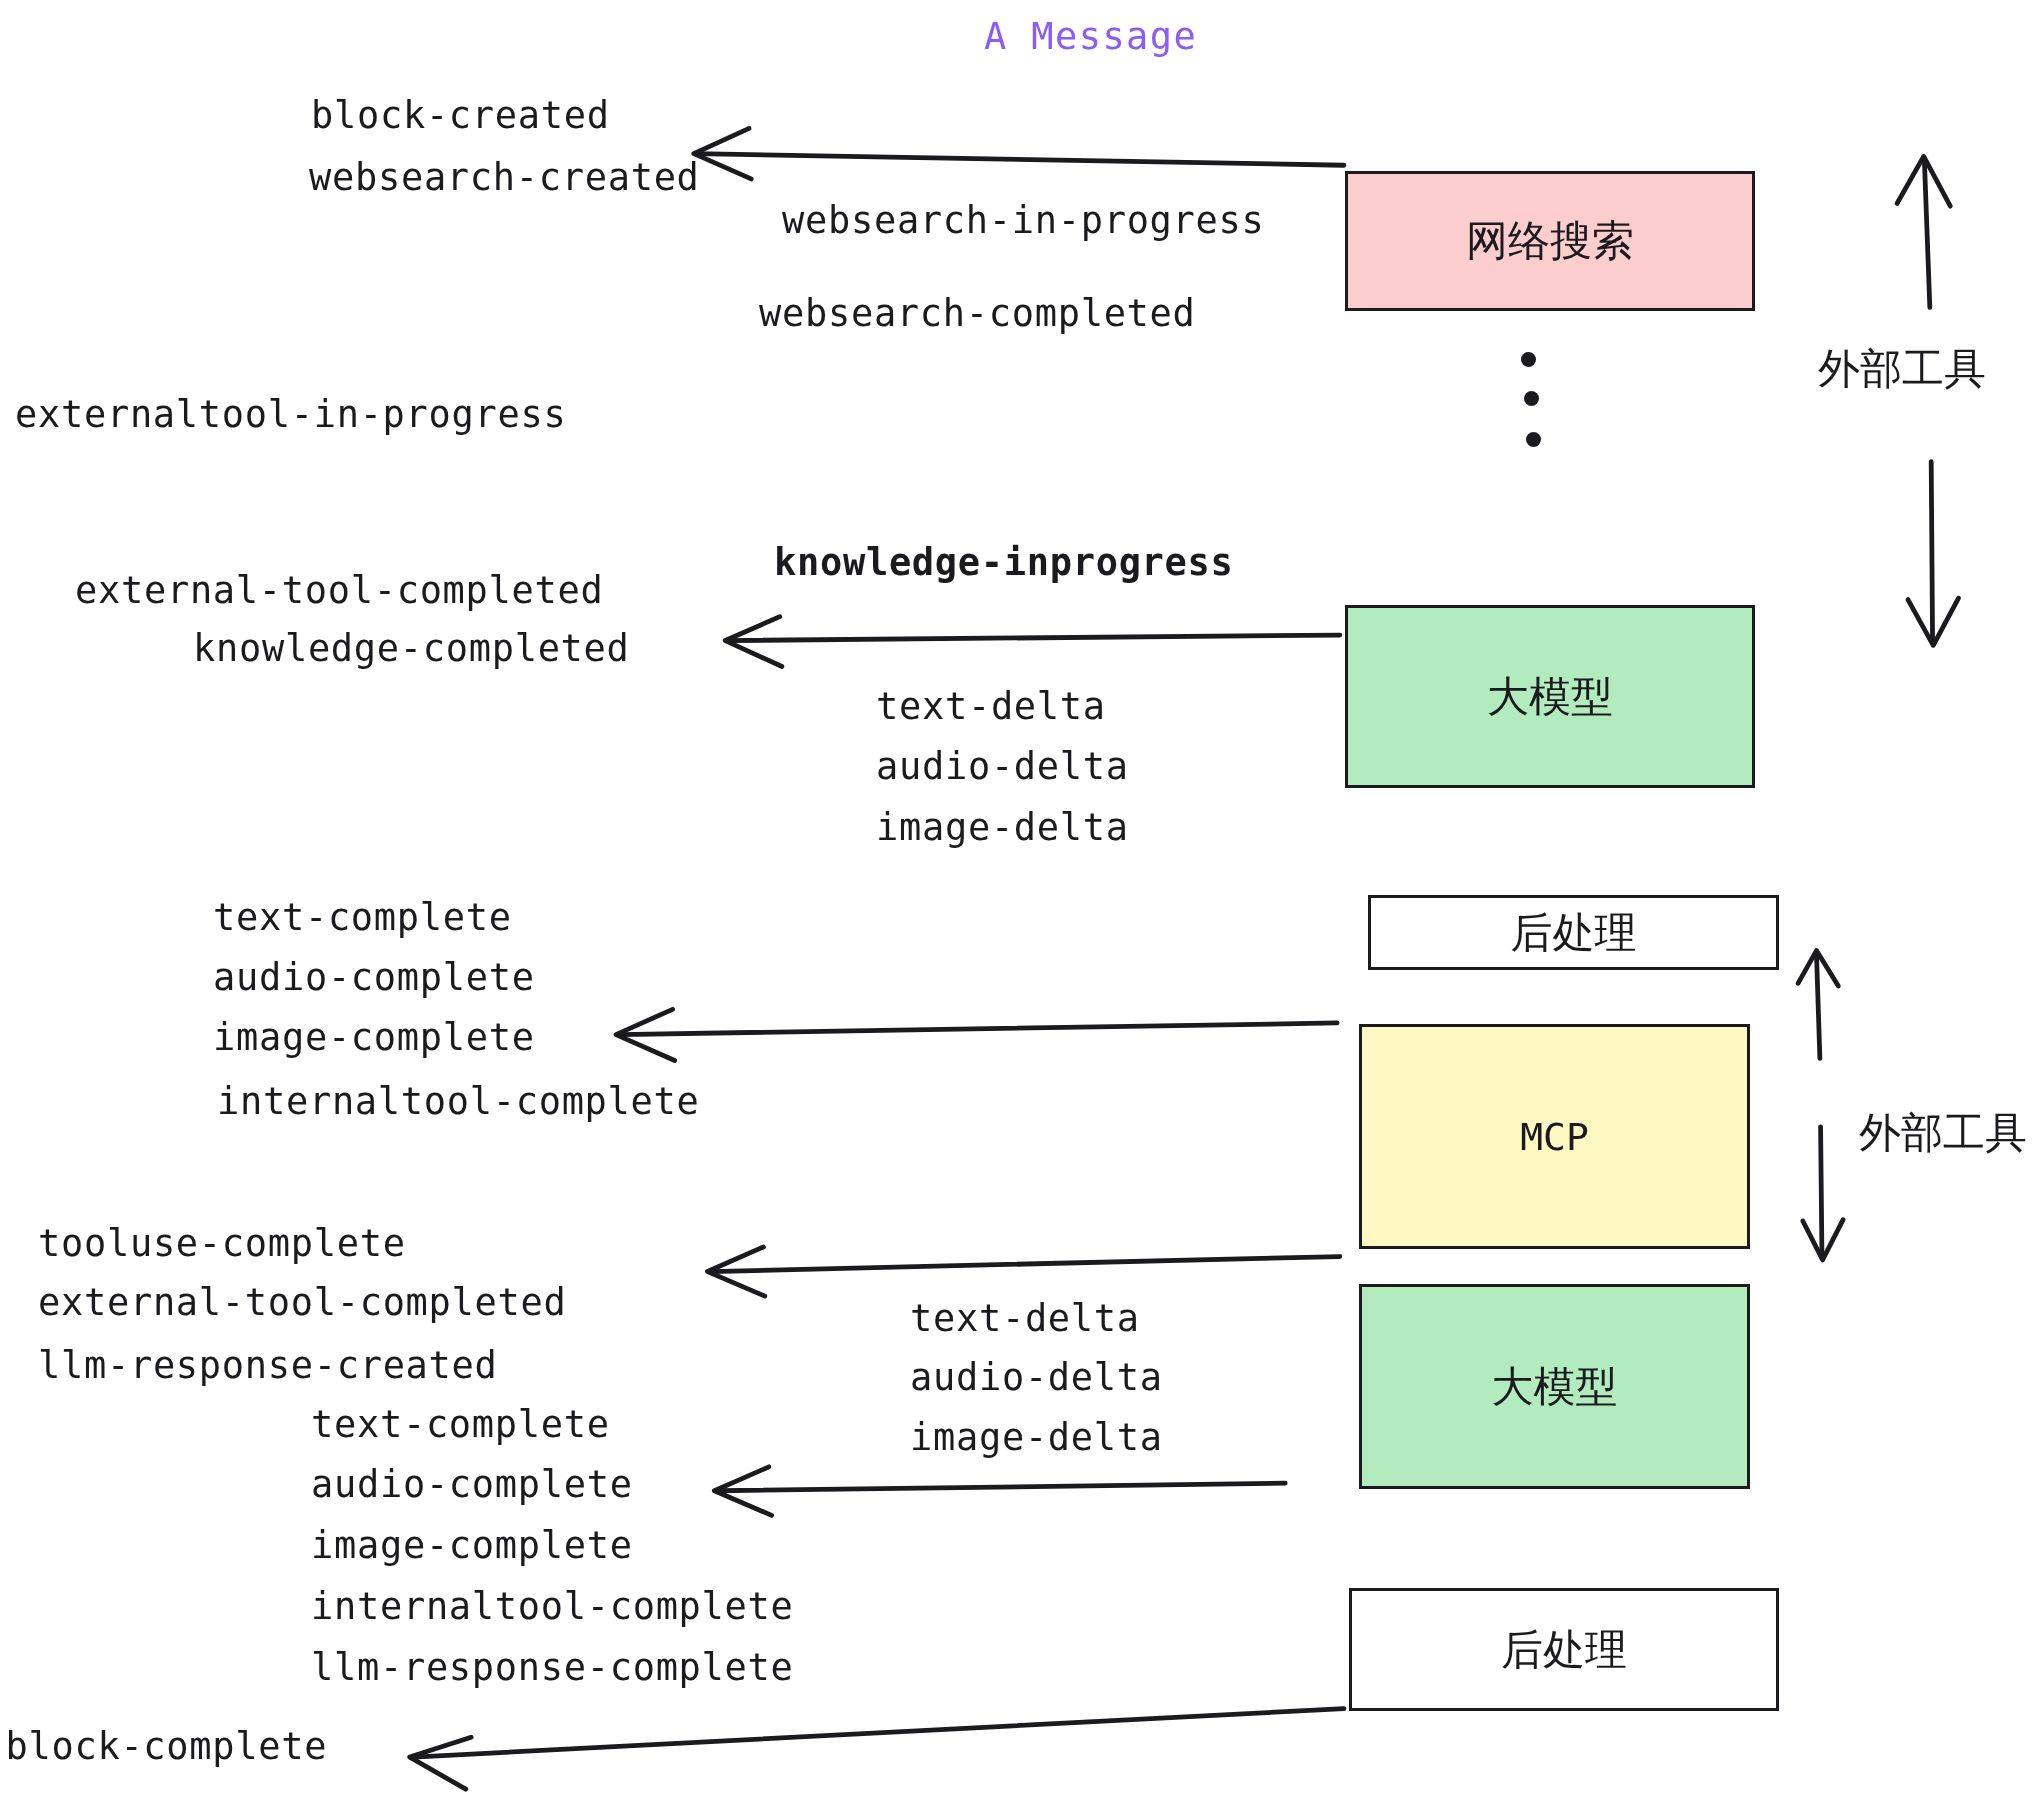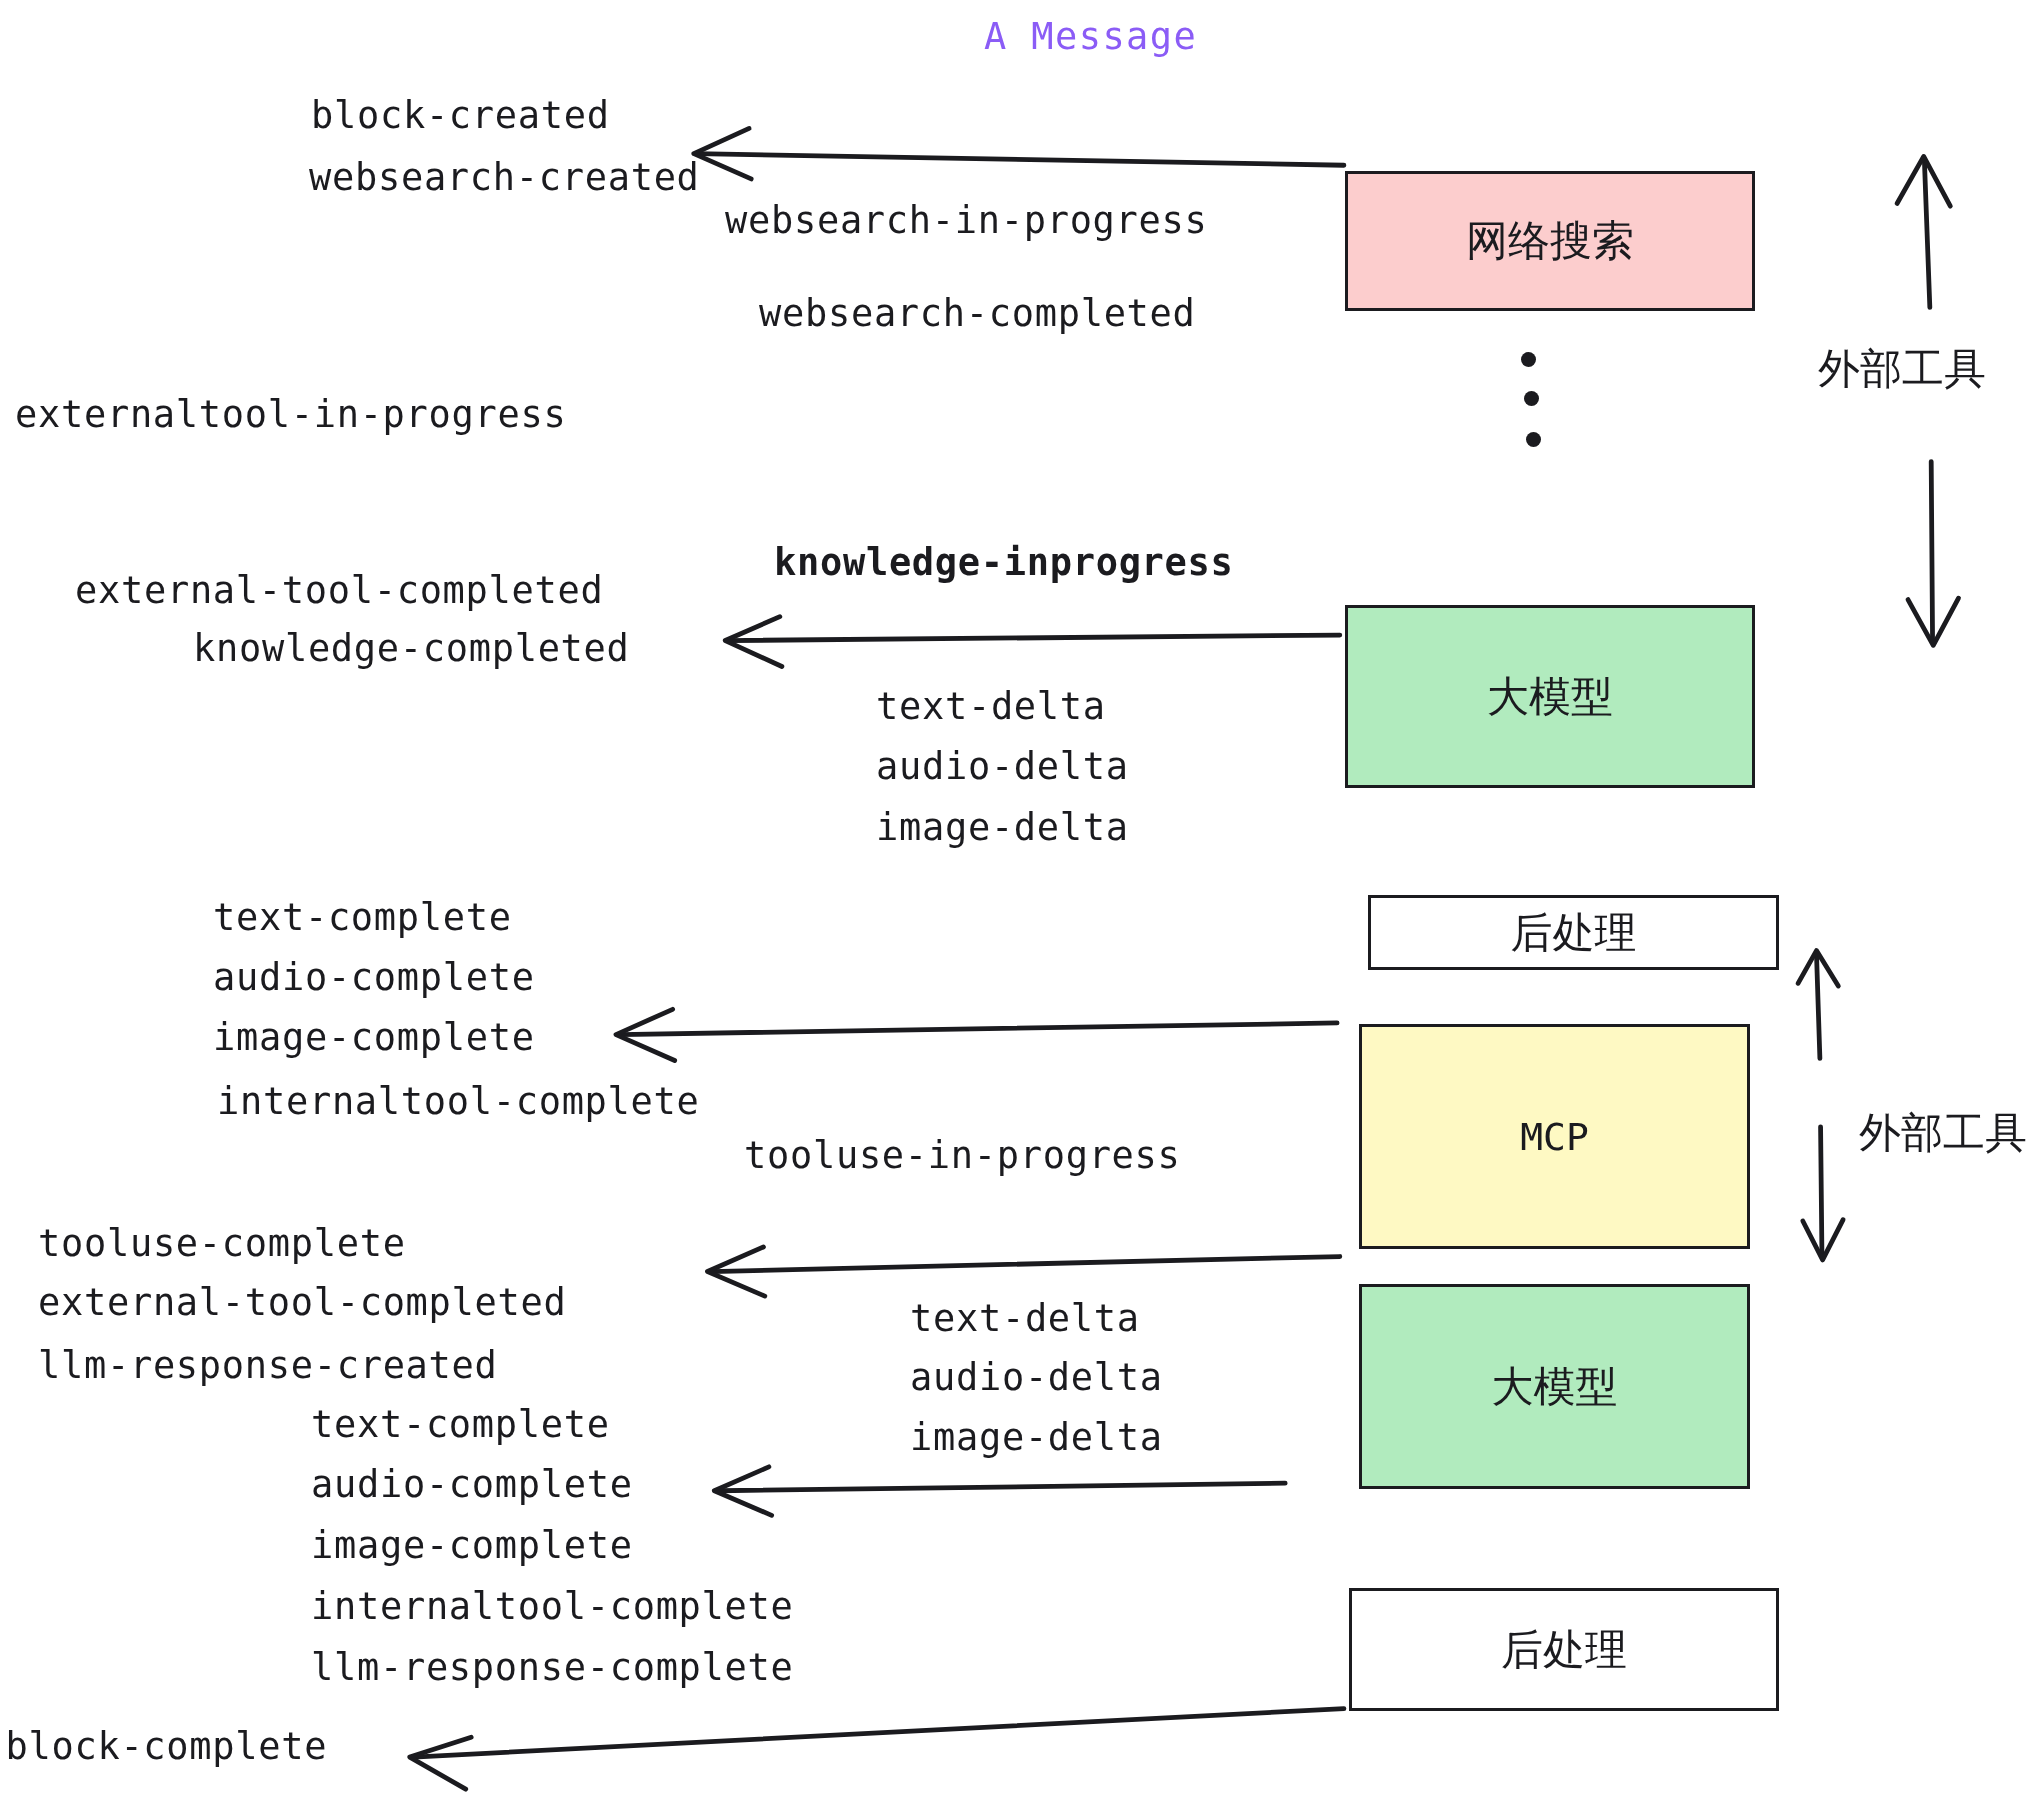--- a/index.html
+++ b/index.html
@@ -103,34 +103,33 @@
 
   <div class="dot" style="left:1521px; top:352px;"></div>
   <div class="dot" style="left:1524px; top:391px;"></div>
   <div class="dot" style="left:1526px; top:432px;"></div>
 
   <div class="cn-label" style="left:1818px; top:341px;">外部工具</div>
   <div class="cn-label" style="left:1859px; top:1105px;">外部工具</div>
 
   <div class="evt" style="left:311px; top:97px;">block-created</div>
   <div class="evt" style="left:309px; top:159px;">websearch-created</div>
-  <div class="evt" style="left:725px; top:202px;">websearch-in-progress</div>
+  <div class="evt" style="left:782px; top:202px;">websearch-in-progress</div>
   <div class="evt" style="left:759px; top:295px;">websearch-completed</div>
   <div class="evt" style="left:15px; top:396px;">externaltool-in-progress</div>
   <div class="evt" style="left:774px; top:544px;font-weight:bold;">knowledge-inprogress</div>
   <div class="evt" style="left:75px; top:572px;">external-tool-completed</div>
   <div class="evt" style="left:193px; top:630px;">knowledge-completed</div>
   <div class="evt" style="left:876px; top:688px;">text-delta</div>
   <div class="evt" style="left:876px; top:748px;">audio-delta</div>
   <div class="evt" style="left:876px; top:809px;">image-delta</div>
   <div class="evt" style="left:213px; top:899px;">text-complete</div>
   <div class="evt" style="left:213px; top:959px;">audio-complete</div>
   <div class="evt" style="left:213px; top:1019px;">image-complete</div>
   <div class="evt" style="left:217px; top:1083px;">internaltool-complete</div>
-  <div class="evt" style="left:744px; top:1137px;">tooluse-in-progress</div>
   <div class="evt" style="left:38px; top:1225px;">tooluse-complete</div>
   <div class="evt" style="left:38px; top:1284px;">external-tool-completed</div>
   <div class="evt" style="left:38px; top:1347px;">llm-response-created</div>
   <div class="evt" style="left:910px; top:1300px;">text-delta</div>
   <div class="evt" style="left:910px; top:1359px;">audio-delta</div>
   <div class="evt" style="left:910px; top:1419px;">image-delta</div>
   <div class="evt" style="left:311px; top:1406px;">text-complete</div>
   <div class="evt" style="left:311px; top:1466px;">audio-complete</div>
   <div class="evt" style="left:311px; top:1527px;">image-complete</div>
   <div class="evt" style="left:311px; top:1588px;">internaltool-complete</div>

